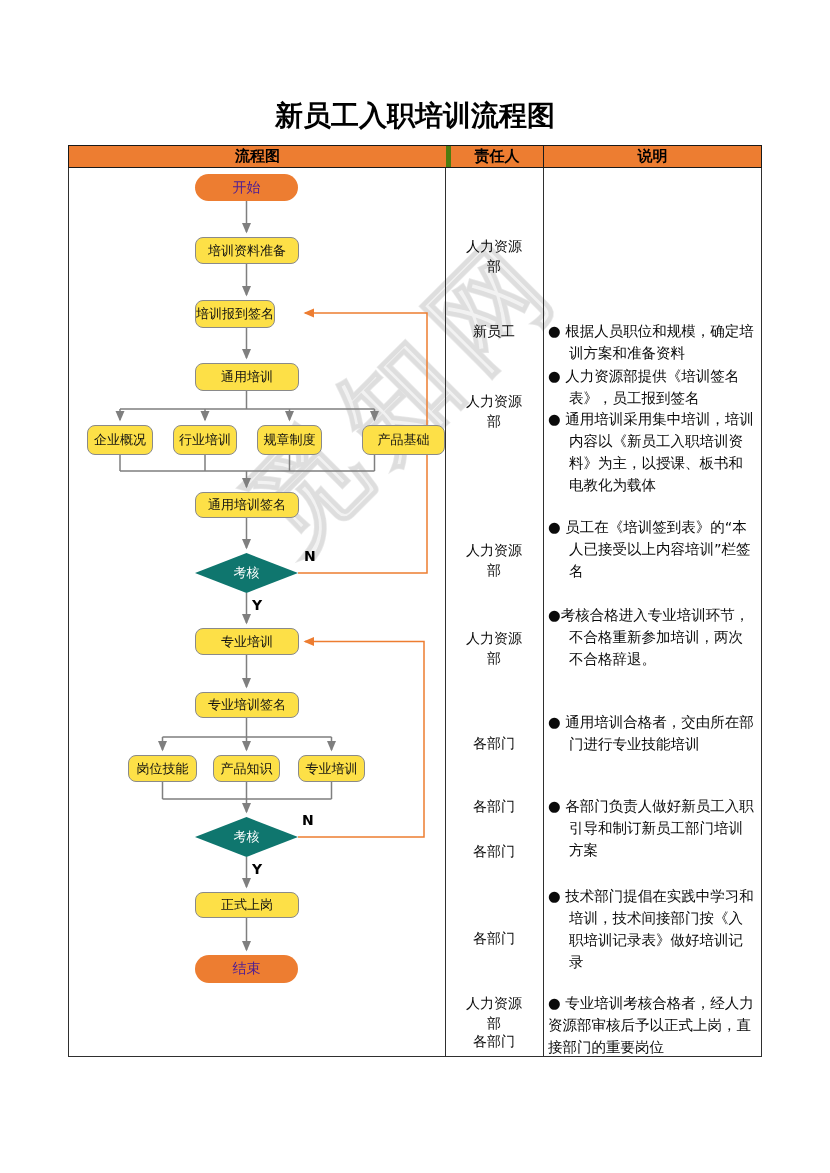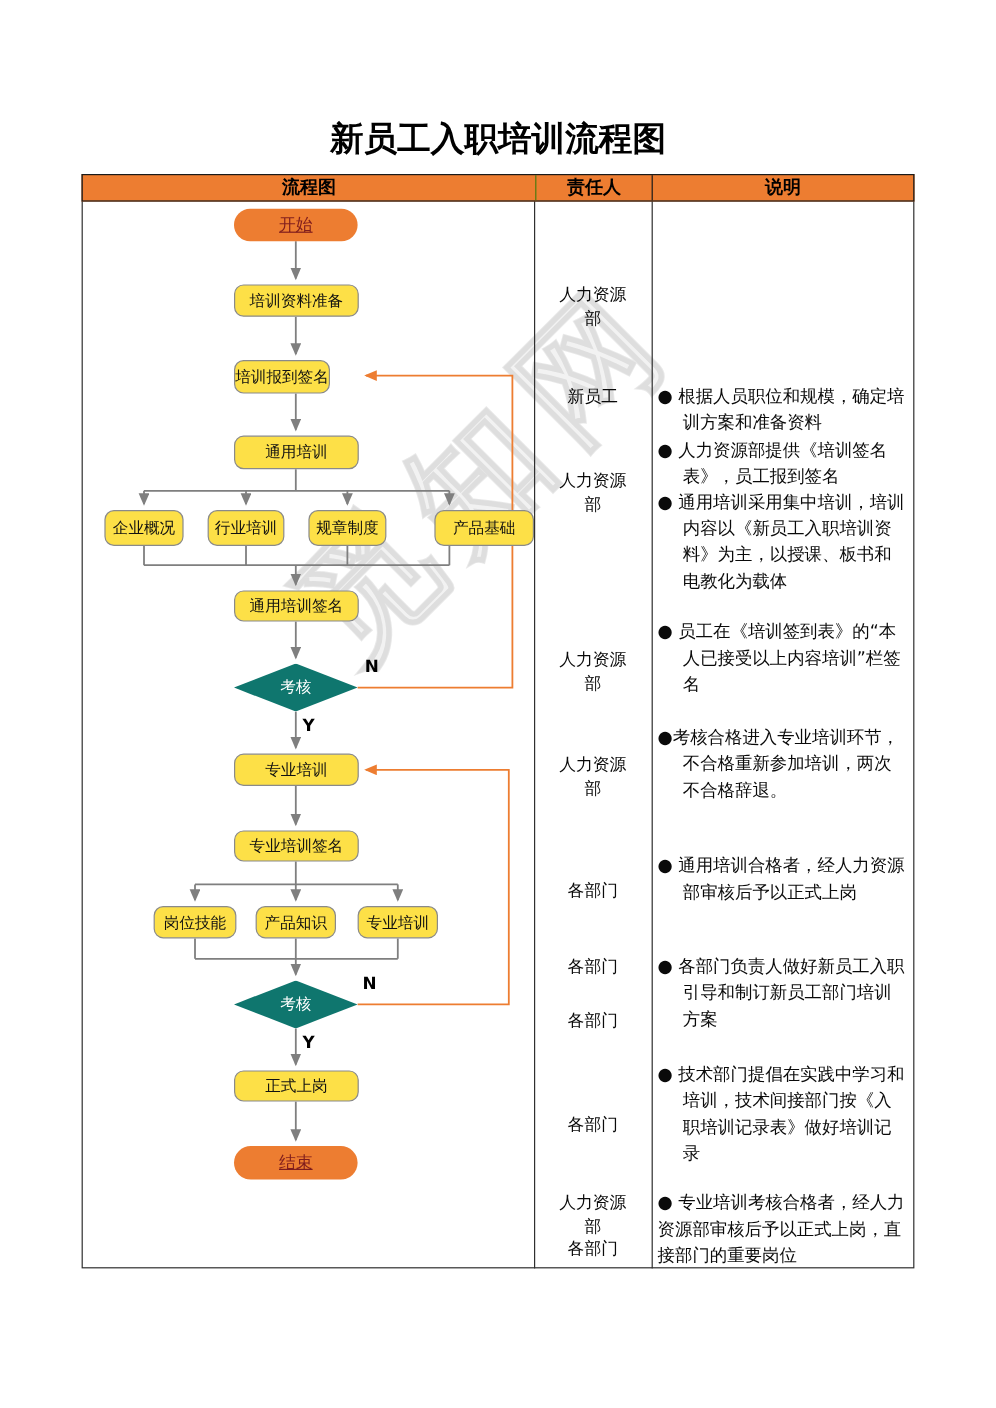--- a/index.html
+++ b/index.html
@@ -24,24 +24,24 @@
   
   .tbl-outer { position:absolute; left:68px; top:145px; width:694px; height:912px;
     border:1.5px solid #2f2f2f; box-sizing:border-box; z-index:2; }
   .vsep { position:absolute; top:145px; height:912px; width:1px; background:#2f2f2f; z-index:3; }
   .vsep1 { left:445px; } .vsep2 { left:543px; }
   .thead { position:absolute; left:68px; top:145px; width:694px; height:23px;
     background:#ED7D31; border:1.5px solid #1a1a1a; box-sizing:border-box;
     display:flex; z-index:3; }
   .thead .hc { display:flex; align-items:center; justify-content:center;
     font-size:15px; font-weight:bold; color:#000; box-sizing:border-box; }
-  .hc1 { width:377px; } .hc2 { width:98px; border-left:1px solid #4d7c0f; border-right:1px solid #1a1a1a; } .hc3 { flex:1; }
+  .hc1 { width:377px; } .hc2 { width:98px; border-left:5px solid #4d7c0f; border-right:1px solid #1a1a1a; } .hc3 { flex:1; }
   
-  .pill { position:absolute; background:#ED7D31; color:#7f1d1d; border-radius:14px;
-    display:flex; align-items:center; justify-content:center; font-size:14px; z-index:3;text-decoration:underline; }
+  .pill { position:absolute; background:#ED7D31; color:#4c1d95; border-radius:14px;
+    display:flex; align-items:center; justify-content:center; font-size:14px; z-index:3; }
   .pill-start { left:195px; top:174px; width:103px; height:27px; }
   .pill-end   { left:195px; top:955px; width:103px; height:28px; }
   .fbox { position:absolute; background:#fde047; border:1.5px solid #8a8a8a; border-radius:8px;
     box-sizing:border-box; display:flex; align-items:center; justify-content:center;
     font-size:13px; color:#111; z-index:3; white-space:nowrap; }
   .b-prep    { left:195px; top:237px; width:104px; height:27px; }
   .b-checkin { left:195px; top:300px; width:80px; height:28px; }
   .b-general { left:195px; top:363px; width:104px; height:28px; }
   .t-g0 { left:87px;  top:425px; width:66px; height:30px; }
   .t-g1 { left:173px; top:425px; width:64px; height:30px; }
@@ -168,18 +168,18 @@
   <div class="resp r7">各部门</div>
   <div class="resp r8">各部门</div>
   <div class="resp r9">人力资源部</div>
   <div class="resp r10">各部门</div>
 
   <div class="desc d1">● 根据人员职位和规模，确定培训方案和准备资料</div>
   <div class="desc d2">● 人力资源部提供《培训签名表》，员工报到签名</div>
   <div class="desc d3">● 通用培训采用集中培训，培训内容以《新员工入职培训资料》为主，以授课、板书和电教化为载体</div>
   <div class="desc d4">● 员工在《培训签到表》的“本人已接受以上内容培训”栏签名</div>
   <div class="desc d5">●考核合格进入专业培训环节，不合格重新参加培训，两次不合格辞退。</div>
-  <div class="desc d6">● 通用培训合格者，经人力资源部审核后予以正式上岗</div>
+  <div class="desc d6">● 通用培训合格者，交由所在部门进行专业技能培训</div>
   <div class="desc d7">● 各部门负责人做好新员工入职引导和制订新员工部门培训方案</div>
   <div class="desc d8">● 技术部门提倡在实践中学习和培训，技术间接部门按《入职培训记录表》做好培训记录</div>
   <div class="desc d9">● 专业培训考核合格者，经人力资源部审核后予以正式上岗，直接部门的重要岗位</div>
 
 </div>
 
 </body></html>

